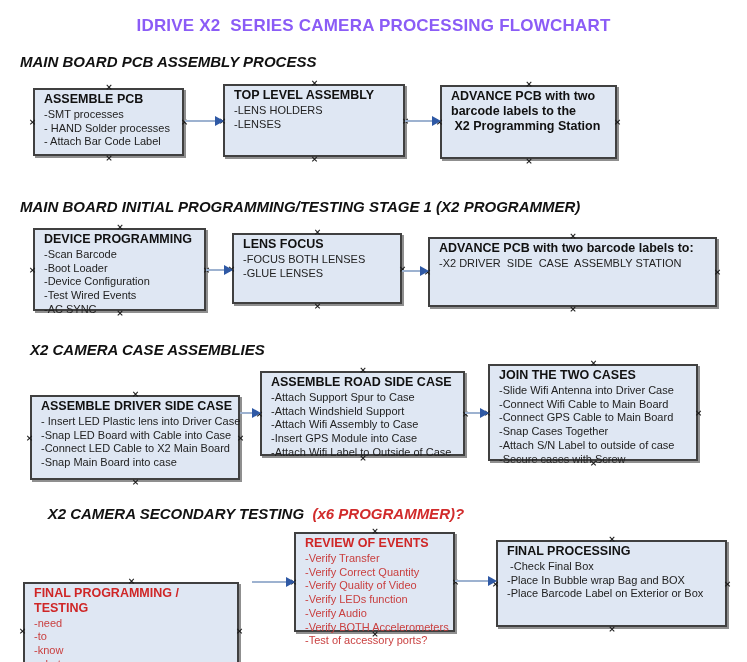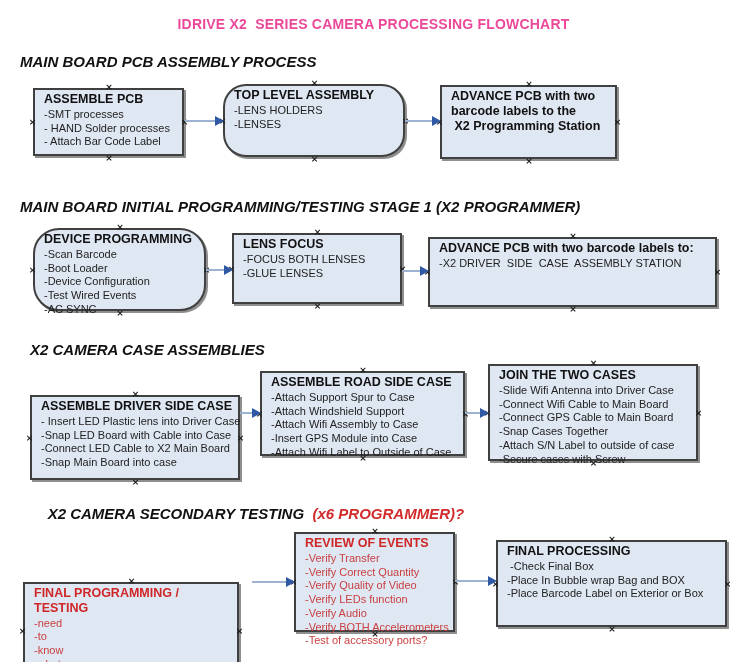--- a/index.html
+++ b/index.html
@@ -1,19 +1,19 @@
 <!DOCTYPE html>
 <html><head>
 <meta charset="utf-8">
 <style>
   html,body{margin:0;padding:0;background:#fff;}
   .canvas{position:relative;width:747px;height:662px;background:#ffffff;overflow:hidden;
           font-family:"Liberation Sans",sans-serif;color:#111;}
   .page-title{position:absolute;top:16px;left:0;width:747px;text-align:center;
-              font-size:14px;font-weight:bold;letter-spacing:.2px;white-space:pre;color:#ec4899;}
+              font-size:17px;font-weight:bold;letter-spacing:.2px;white-space:pre;color:#8b5cf6;}
   .sec-head{position:absolute;font-size:15px;font-weight:bold;white-space:pre;color:#111;font-style:italic;}
   .sec-head .red{color:#d12b2b;}
   .box{position:absolute;background:#dfe7f3;border:2px solid #404040;box-sizing:border-box;
        padding:2px 4px 2px 9px;box-shadow:2px 2px 0 #8f8f8f;overflow:visible;}
   .bt{font-size:12.5px;font-weight:bold;line-height:1.18;white-space:pre-wrap;margin-bottom:1px;color:#111;}
   .bi{font-size:11px;line-height:1.25;white-space:pre;color:#222;}
   .box.red .bt{color:#cf2626;}
   .box.red .bi{color:#c94040;}
   .h{position:absolute;width:9px;height:9px;line-height:9px;text-align:center;
      font:bold 9px "DejaVu Sans",sans-serif;color:#1b1b1b;pointer-events:none;}
@@ -45,21 +45,21 @@
     <span class="h ht"></span>
     <span class="h hb"></span>
     <span class="h hl"></span>
     <span class="h hr"></span>
     <div class="bt">ASSEMBLE PCB</div>
     <div class="bi">-SMT processes</div>
     <div class="bi">- HAND Solder processes</div>
     <div class="bi">- Attach Bar Code Label</div>
   </div>
 
-  <div class="box" style="left:223px;top:84px;width:182px;height:73px;border-radius:23px;">
+  <div class="box" style="left:223px;top:84px;width:182px;height:73px;">
     <span class="h ht"></span>
     <span class="h hb"></span>
     <span class="h hl"></span>
     <span class="h hr"></span>
     <div class="bt">TOP LEVEL ASSEMBLY</div>
     <div class="bi">-LENS HOLDERS</div>
     <div class="bi">-LENSES</div>
   </div>
 
   <div class="box" style="left:440px;top:85px;width:177px;height:74px;">
@@ -68,21 +68,21 @@
     <span class="h hl"></span>
     <span class="h hr"></span>
     <div class="bt">ADVANCE PCB with two
 barcode labels to the
  X2 Programming Station</div>
   </div>
 
   <div class="arrow" style="left:185px;top:116px;width:38px;"></div>
   <div class="arrow" style="left:405px;top:116px;width:35px;"></div>
 
-  <div class="box" style="left:33px;top:228px;width:173px;height:83px;border-radius:26px;">
+  <div class="box" style="left:33px;top:228px;width:173px;height:83px;">
     <span class="h ht"></span>
     <span class="h hb"></span>
     <span class="h hl"></span>
     <span class="h hr"></span>
     <div class="bt">DEVICE PROGRAMMING</div>
     <div class="bi">-Scan Barcode</div>
     <div class="bi">-Boot Loader</div>
     <div class="bi">-Device Configuration</div>
     <div class="bi">-Test Wired Events</div>
     <div class="bi">-AC SYNC</div>

